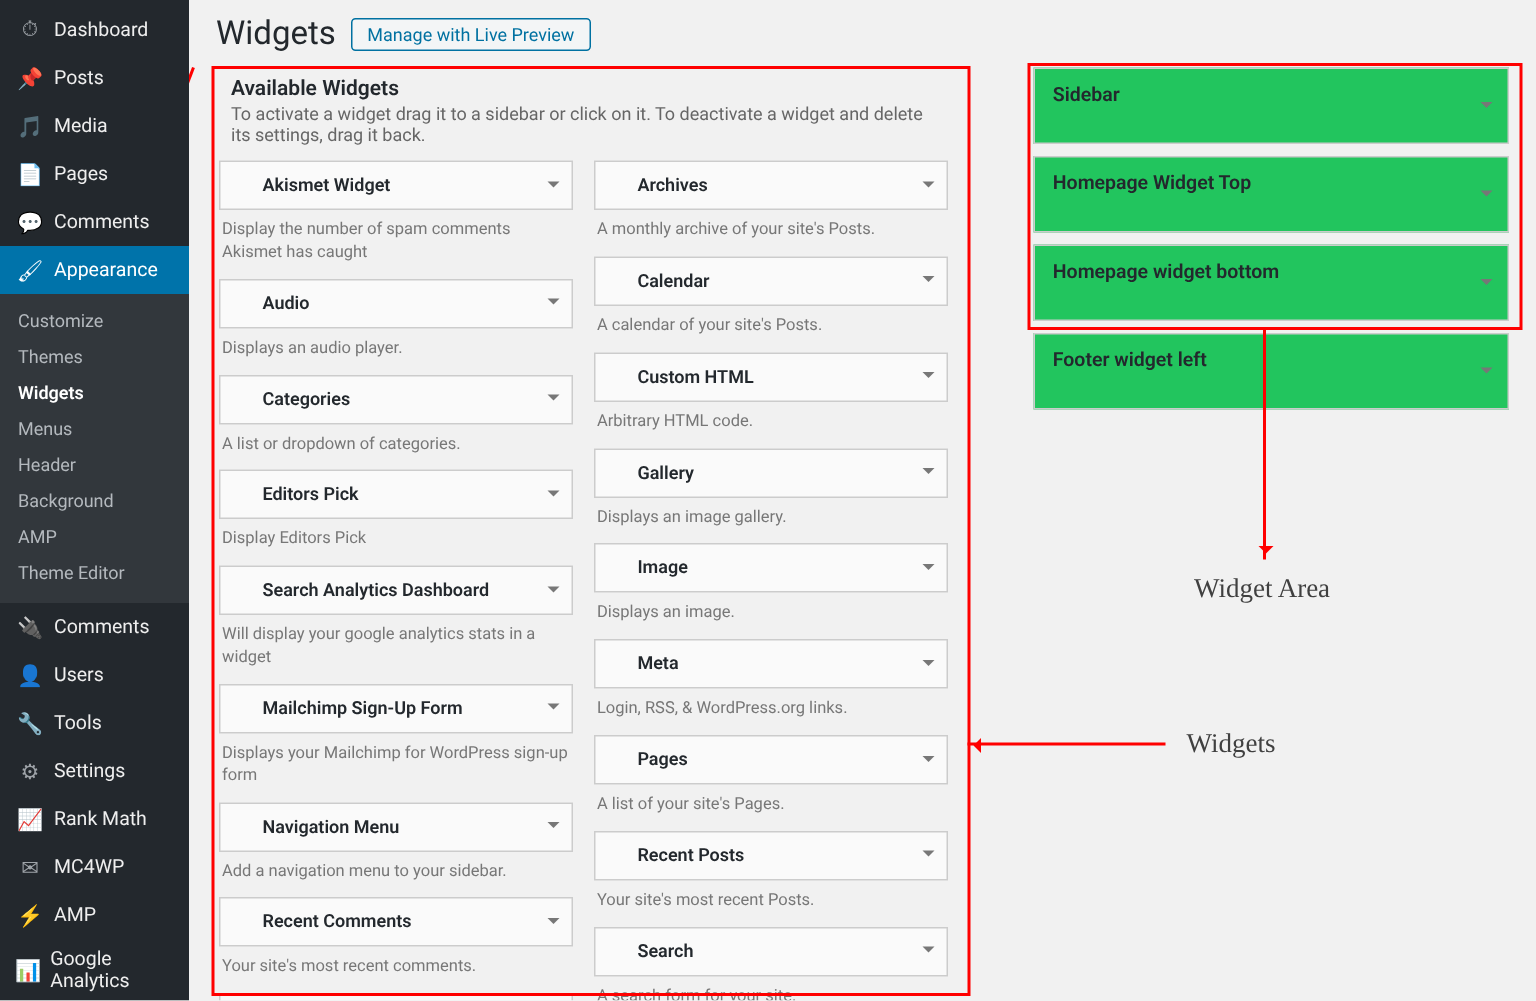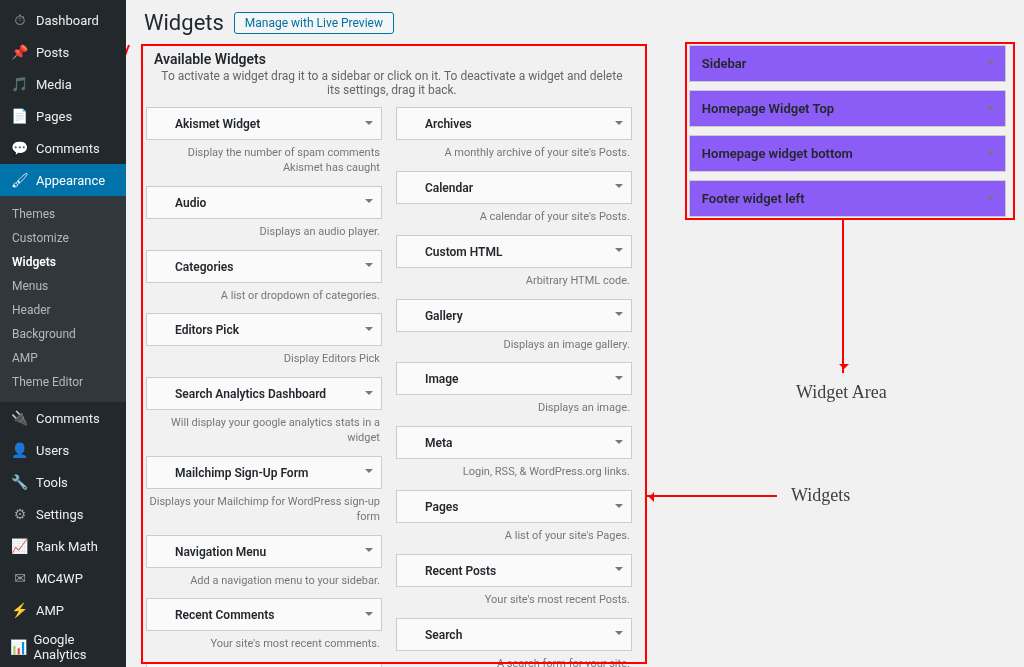--- a/index.html
+++ b/index.html
@@ -21,29 +21,29 @@
   .page-head{display:flex;align-items:center;margin:4px 0 10px 0;}
   .page-title{font-size:22px;font-weight:400;margin-right:10px;}
   .btn-secondary{border:1px solid #0071a1;color:#0071a1;background:#f3f5f6;padding:3px 10px;border-radius:3px;font-size:12px;cursor:pointer;}
   .two-col{display:flex;gap:55px;}
   .col-left{width:502px;position:relative;}
   .col-right{width:325px;position:relative;}
   .panel-border{position:absolute;border:2px solid red;pointer-events:none;z-index:5;}
   .left-border{top:-1px;left:-3px;width:506px;height:620px;}
   .right-border{top:-3px;left:-4px;width:330px;height:178px;}
   .section-title{font-size:14px;font-weight:600;margin:6px 4px 2px 10px;}
-  .section-desc{font-size:12px;color:#666;margin:0 4px 10px 10px;text-align:center;}
+  .section-desc{font-size:12px;color:#666;margin:0 4px 10px 10px;}
   .widgets-grid{display:flex;gap:14px;padding:0 2px;}
   .w-col{flex:1;display:flex;flex-direction:column;}
   .widget-box{border:1px solid #ccc;background:#fafafa;padding:8px 26px 8px 28px;position:relative;cursor:pointer;}
   .widget-box .caret{position:absolute;right:8px;top:50%;margin-top:-3px;width:0;height:0;border:4px solid transparent;border-top-color:#777;}
   .widget-name{font-size:12px;font-weight:600;color:#23282d;}
-  .widget-desc{font-size:11px;color:#777;margin:6px 2px 10px 2px;line-height:1.35;text-align:right;}
-  
-  .area-box{border:1px solid #ccc;background:#8b5cf6;padding:10px 28px 10px 12px;position:relative;margin-bottom:8px;cursor:pointer;}
+  .widget-desc{font-size:11px;color:#777;margin:6px 2px 10px 2px;line-height:1.35;}
+  
+  .area-box{border:1px solid #ccc;background:#22c55e;padding:10px 28px 24px 12px;position:relative;margin-bottom:8px;cursor:pointer;}
   .area-box .caret{position:absolute;right:10px;top:50%;margin-top:-3px;width:0;height:0;border:4px solid transparent;border-top-color:#777;}
   .area-name{font-size:13px;font-weight:600;}
   
   .anno{position:absolute;z-index:20;color:#404040;font-family:Liberation Serif, serif;font-size:18px;pointer-events:none;}
   .arrow-diag{position:absolute;z-index:20;pointer-events:none;}
   .arrow-vert{position:absolute;width:0;border-left:2px solid red;z-index:20;pointer-events:none;}
   .arrow-vert::after{content:"";position:absolute;bottom:-1px;left:-5px;border:5px solid transparent;border-top-color:red;}
   .arrow-horiz{position:absolute;height:0;border-top:2px solid red;z-index:20;pointer-events:none;}
   .arrow-horiz::before{content:"";position:absolute;left:-1px;top:-5px;border:5px solid transparent;border-right-color:red;}
 </style>
@@ -72,22 +72,22 @@
         <div class="menu-item">
           <span class="mi-icon">💬</span>
           <span class="mi-label">Comments</span>
         </div>
       </div>
     <div class="menu-item active">
       <span class="mi-icon">🖌</span>
       <span class="mi-label">Appearance</span>
     </div>
     <div class="submenu" id="submenu">
+        <div class="sub-item">Customize</div>
         <div class="sub-item">Themes</div>
-        <div class="sub-item">Customize</div>
         <div class="sub-item current">Widgets</div>
         <div class="sub-item">Menus</div>
         <div class="sub-item">Header</div>
         <div class="sub-item">Background</div>
         <div class="sub-item">AMP</div>
         <div class="sub-item">Theme Editor</div>
       </div>
     <div id="menu-bottom">
         <div class="menu-item">
           <span class="mi-icon">🔌</span>

